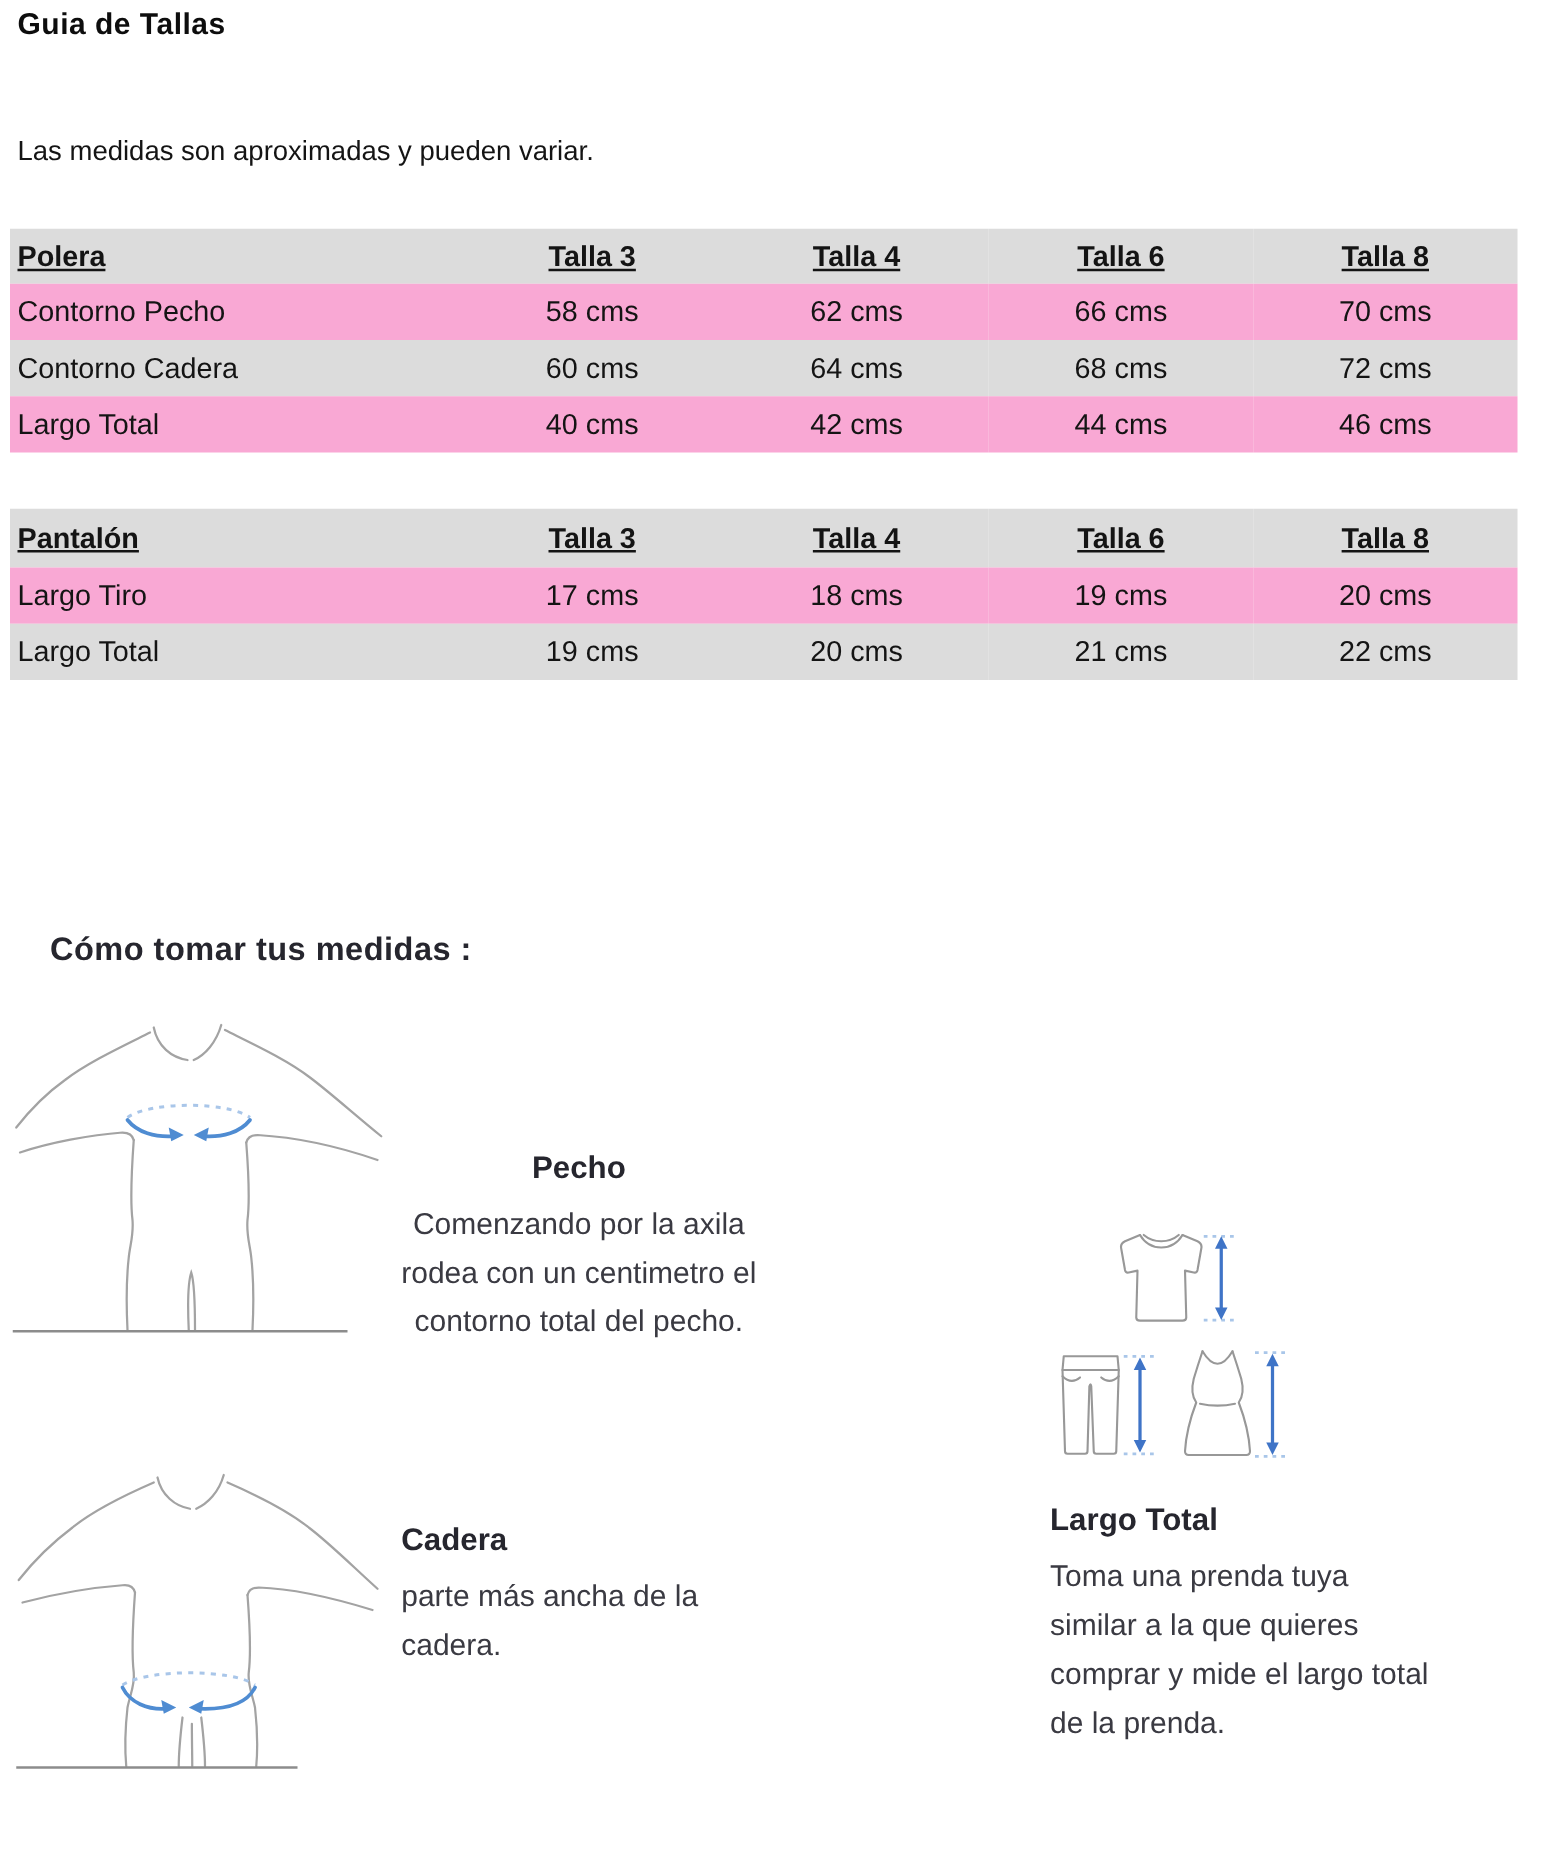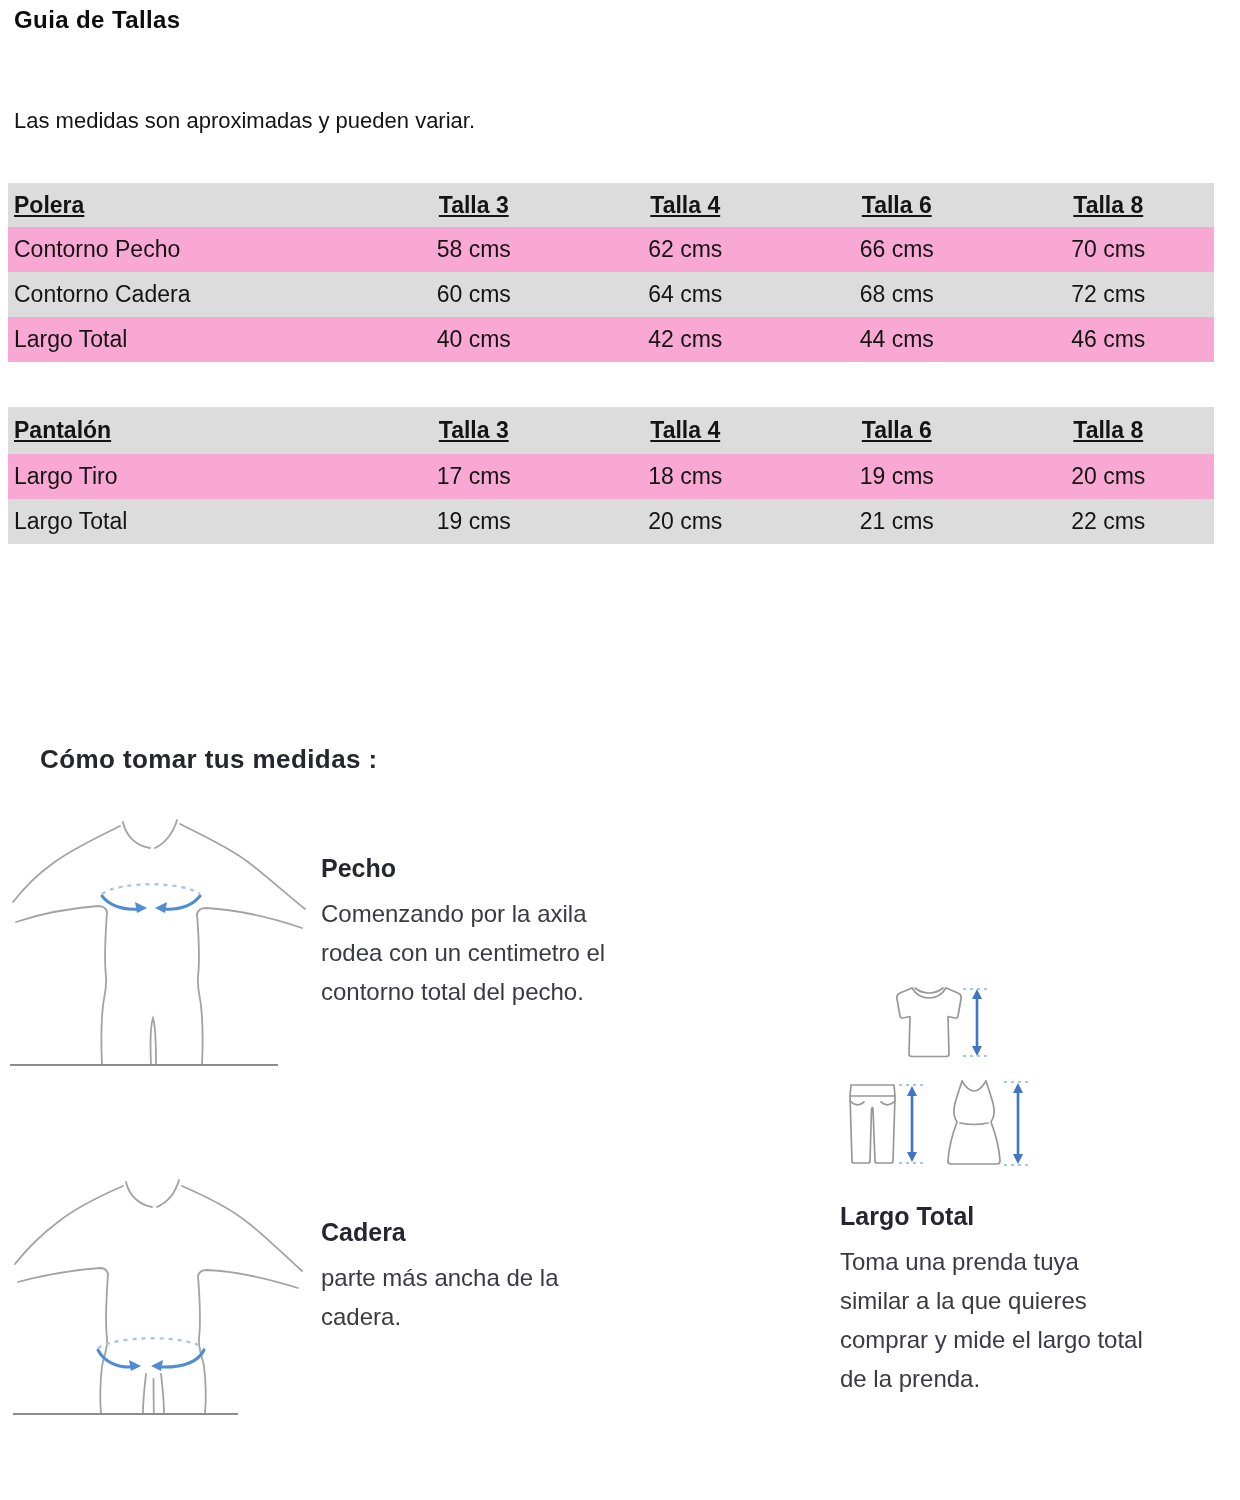--- a/index.html
+++ b/index.html
@@ -27,21 +27,21 @@
   .size-table tbody tr.alt td { background:#dcdcdc; }
 
   .section-heading { position:absolute; left:40px; top:744px; margin:0;
     font-size:26px; font-weight:bold; letter-spacing:0.4px; color:#26262e; }
 
   .figure-front { position:absolute; left:10px; top:812px; }
   .figure-back  { position:absolute; left:10px; top:1176px; }
   .garment-icons { position:absolute; left:835px; top:975px; }
 
   .text-block { position:absolute; }
-  .text-block.pecho  { left:321px; top:852px; }
+  .text-block.pecho  { left:321px; top:918px;text-align:center; }
   .text-block.largo  { left:840px; top:1200px; }
   .text-block.cadera { left:321px; top:1216px; }
   .mh { font-size:25px; font-weight:bold; color:#26262e; line-height:32px; margin:0 0 10px 0; }
   .mline { font-size:24px; color:#3a3a42; line-height:39px; white-space:nowrap; }
 </style>
 </head>
 <body>
 
 <div class="page">
 

